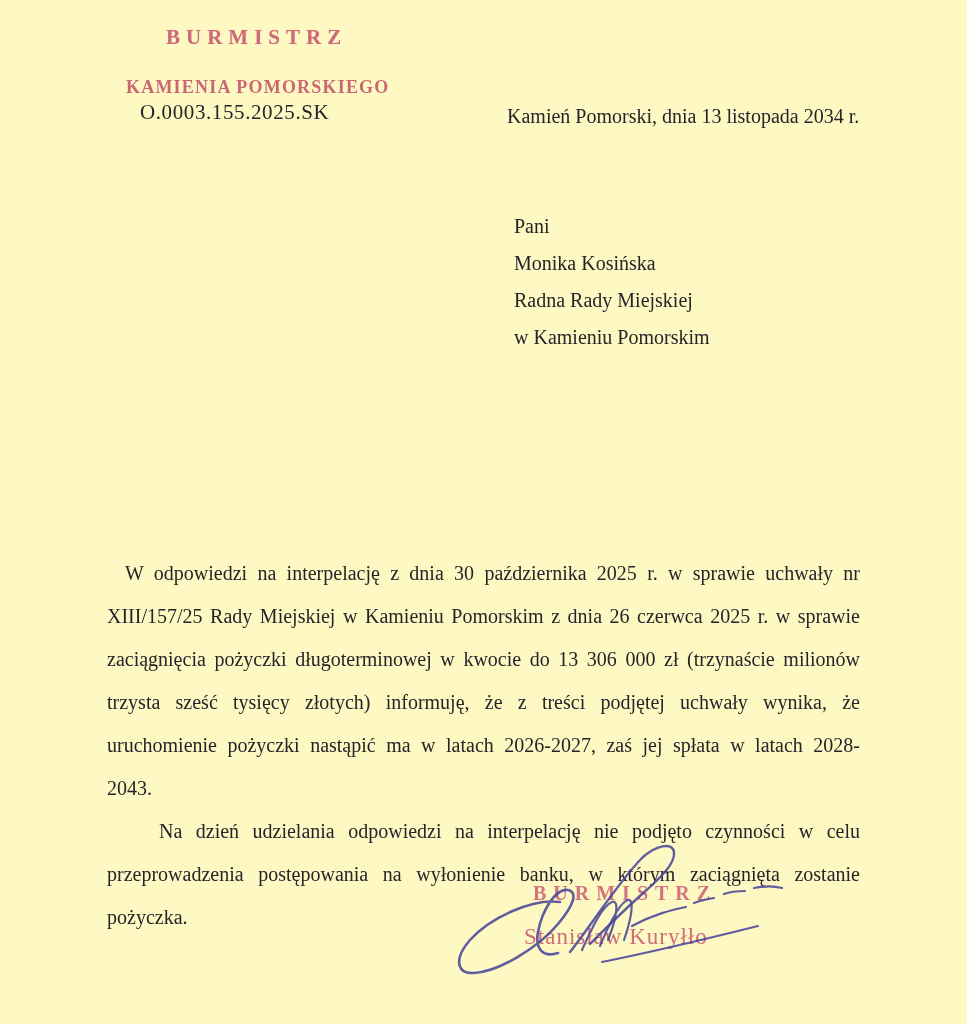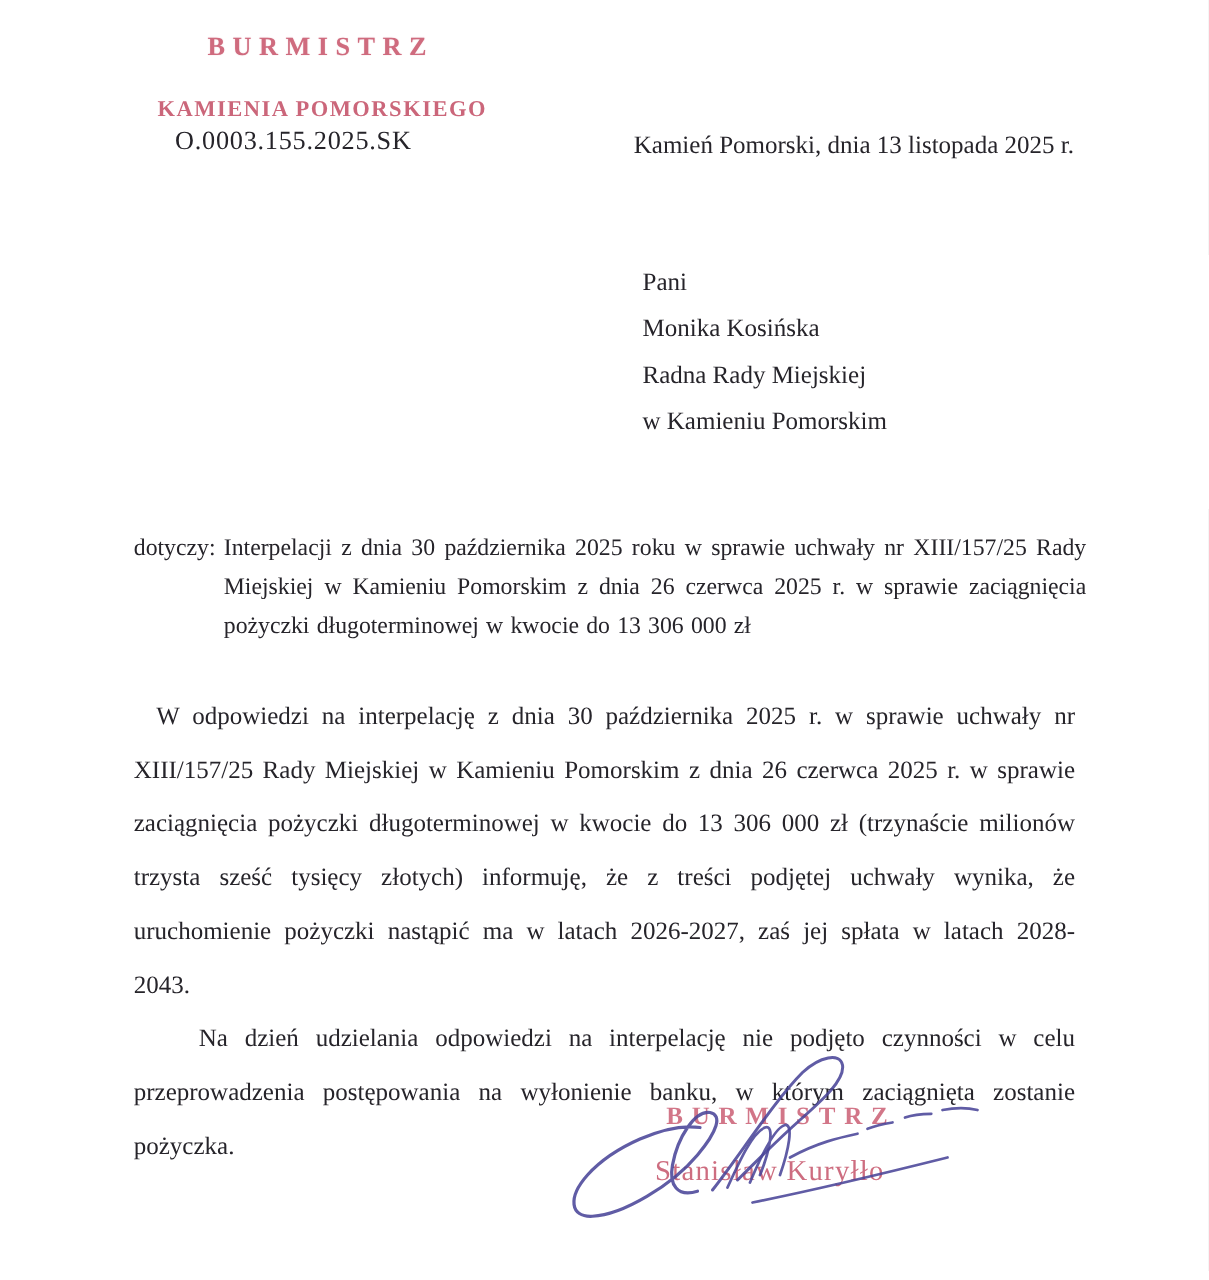--- a/index.html
+++ b/index.html
@@ -1,21 +1,21 @@
 <!DOCTYPE html>
 <html><head>
 <meta charset="utf-8">
 <style>
   html, body { margin: 0; padding: 0; background: #e8e8e8; }
   .page {
     position: relative;
     width: 967px;
     height: 1024px;
     margin: 0 auto;
-    background: #ffffff;
+    background: #fef9c3;
     font-family: "Liberation Serif", serif;
     color: #26242a;
     overflow: hidden;
   }
 
   
   .stamp-top-title {
     position: absolute;
     left: 166px; top: 25px;
     font-size: 21px;
@@ -111,33 +111,29 @@
   }
 </style>
 </head>
 <body>
 
 <div class="page">
 
   <div class="stamp-top-title">BURMISTRZ</div>
   <div class="stamp-top-sub">KAMIENIA POMORSKIEGO</div>
   <div class="reference">O.0003.155.2025.SK</div>
-  <div class="place-date">Kamień Pomorski, dnia 13 listopada 2025 r.</div>
+  <div class="place-date">Kamień Pomorski, dnia 13 listopada 2034 r.</div>
 
   <div class="recipient">
     <div>Pani</div>
     <div>Monika Kosińska</div>
     <div>Radna Rady Miejskiej</div>
     <div>w Kamieniu Pomorskim</div>
   </div>
 
-  <div class="subject">
-    <div class="subject-label">dotyczy:</div>
-    <div class="subject-text">Interpelacji z dnia 30 października 2025 roku w sprawie uchwały nr XIII/157/25 Rady Miejskiej w Kamieniu Pomorskim z dnia 26 czerwca 2025 r. w sprawie zaciągnięcia pożyczki długoterminowej w kwocie do 13 306 000 zł</div>
-  </div>
 
   <div class="body-text">
     <p class="p1">W odpowiedzi na interpelację z dnia 30 października 2025 r. w sprawie uchwały nr XIII/157/25 Rady Miejskiej w Kamieniu Pomorskim z dnia 26 czerwca 2025 r. w sprawie zaciągnięcia pożyczki długoterminowej w kwocie do 13 306 000 zł (trzynaście milionów trzysta sześć tysięcy złotych) informuję, że z treści podjętej uchwały wynika, że uruchomienie pożyczki nastąpić ma w latach 2026-2027, zaś jej spłata w latach 2028-2043.</p>
     <p class="p2">Na dzień udzielania odpowiedzi na interpelację nie podjęto czynności w celu przeprowadzenia postępowania na wyłonienie banku, w którym zaciągnięta zostanie pożyczka.</p>
   </div>
 
   <div class="stamp-sig-title">BURMISTRZ</div>
   <div class="stamp-sig-name">Stanisław Kuryłło</div>
 
   <svg class="signature-svg" viewBox="0 0 360 152" aria-hidden="true">

